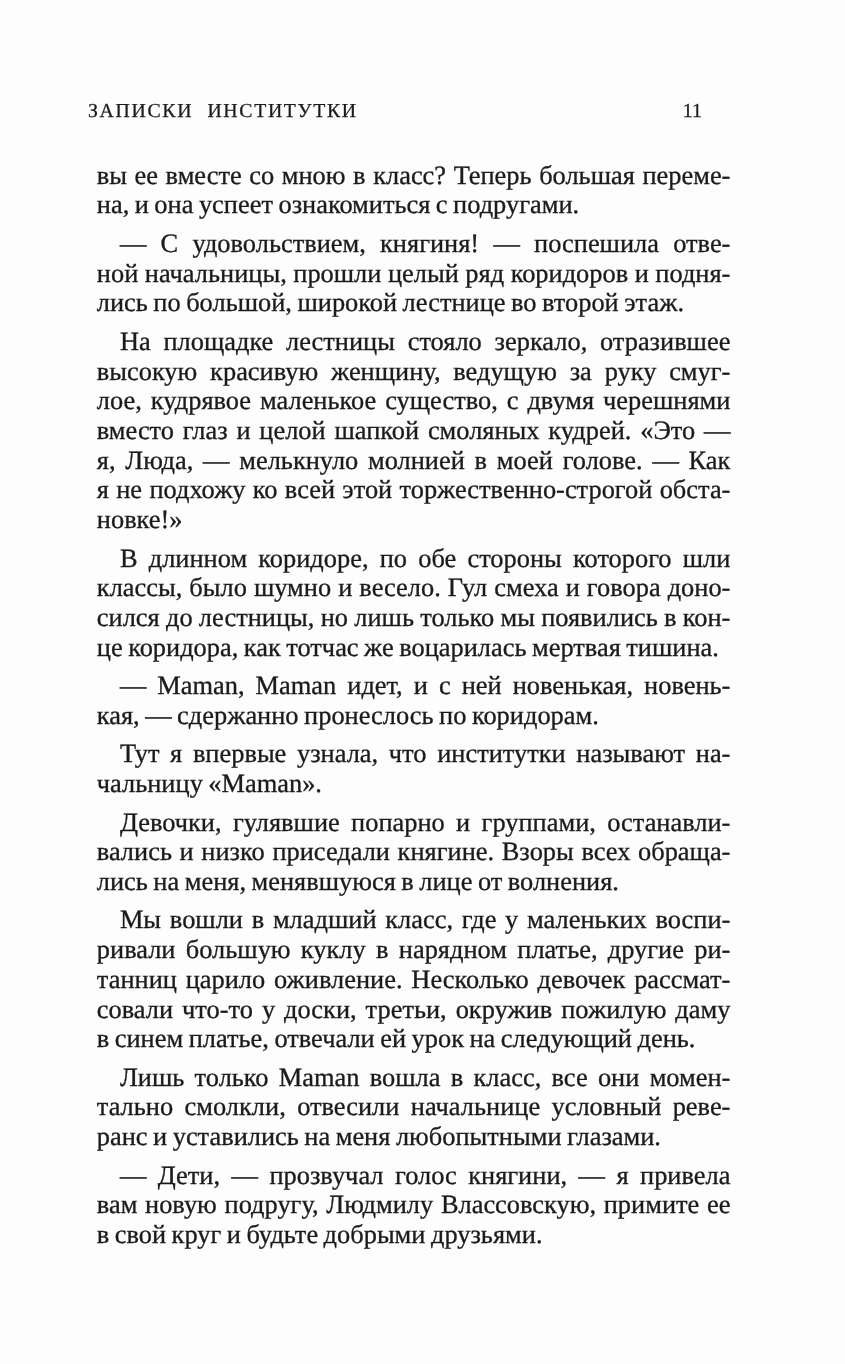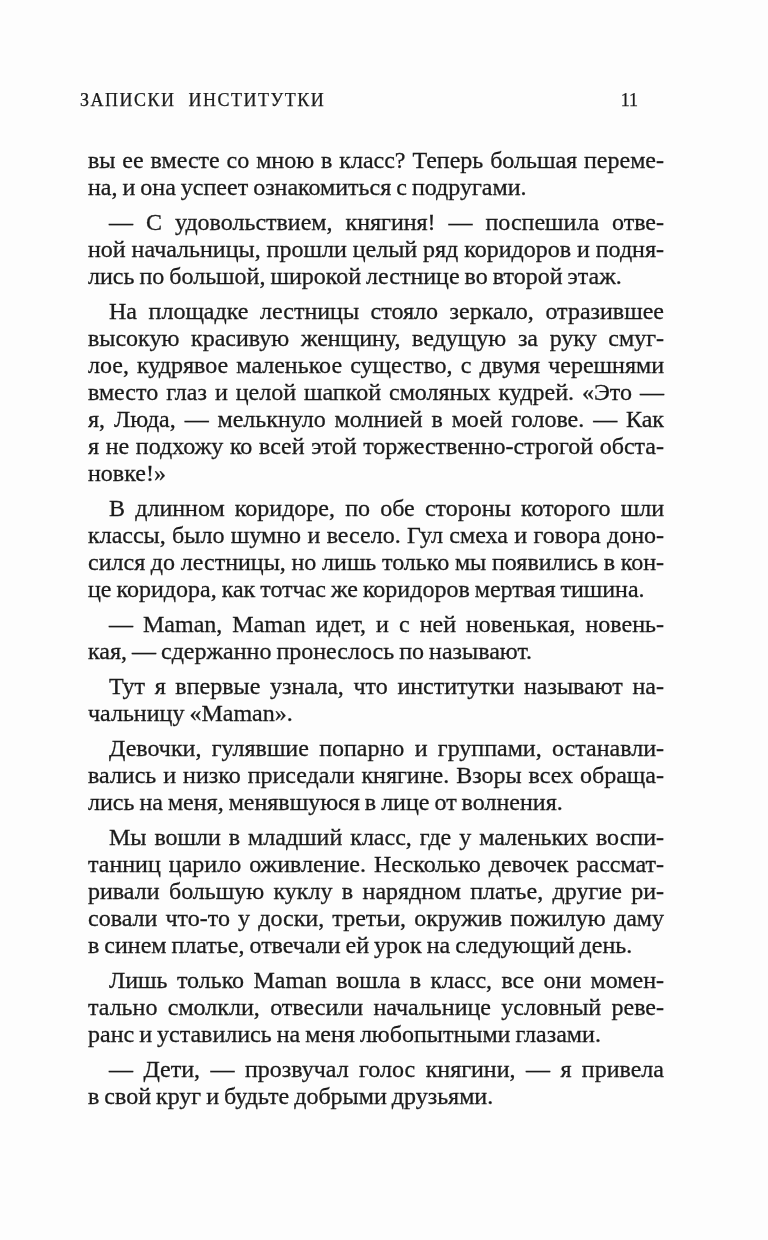--- a/index.html
+++ b/index.html
@@ -93,46 +93,47 @@
         <div class="line">лое, кудрявое маленькое существо, с двумя черешнями</div>
         <div class="line">вместо глаз и целой шапкой смоляных кудрей. «Это —</div>
         <div class="line">я, Люда, — мелькнуло молнией в моей голове. — Как</div>
         <div class="line">я не подхожу ко всей этой торжественно-строгой обста-</div>
         <div class="line para-last">новке!»</div>
       </div>
       <div class="para">
         <div class="line first-indent">В длинном коридоре, по обе стороны которого шли</div>
         <div class="line">классы, было шумно и весело. Гул смеха и говора доно-</div>
         <div class="line">сился до лестницы, но лишь только мы появились в кон-</div>
-        <div class="line para-last">це коридора, как тотчас же коридоров мертвая тишина.</div>
+        <div class="line para-last">це коридора, как тотчас же воцарилась мертвая тишина.</div>
       </div>
       <div class="para">
         <div class="line first-indent">— Maman, Maman идет, и с ней новенькая, новень-</div>
-        <div class="line para-last">кая, — сдержанно пронеслось по называют.</div>
+        <div class="line para-last">кая, — сдержанно пронеслось по коридорам.</div>
       </div>
       <div class="para">
         <div class="line first-indent">Тут я впервые узнала, что институтки называют на-</div>
         <div class="line para-last">чальницу «Maman».</div>
       </div>
       <div class="para">
         <div class="line first-indent">Девочки, гулявшие попарно и группами, останавли-</div>
         <div class="line">вались и низко приседали княгине. Взоры всех обраща-</div>
         <div class="line para-last">лись на меня, менявшуюся в лице от волнения.</div>
       </div>
       <div class="para">
         <div class="line first-indent">Мы вошли в младший класс, где у маленьких воспи-</div>
+        <div class="line">ривали большую куклу в нарядном платье, другие ри-</div>
         <div class="line">танниц царило оживление. Несколько девочек рассмат-</div>
-        <div class="line">ривали большую куклу в нарядном платье, другие ри-</div>
         <div class="line">совали что-то у доски, третьи, окружив пожилую даму</div>
         <div class="line para-last">в синем платье, отвечали ей урок на следующий день.</div>
       </div>
       <div class="para">
         <div class="line first-indent">Лишь только Maman вошла в класс, все они момен-</div>
         <div class="line">тально смолкли, отвесили начальнице условный реве-</div>
         <div class="line para-last">ранс и уставились на меня любопытными глазами.</div>
       </div>
       <div class="para">
         <div class="line first-indent">— Дети, — прозвучал голос княгини, — я привела</div>
+        <div class="line">вам новую подругу, Людмилу Влассовскую, примите ее</div>
         <div class="line para-last">в свой круг и будьте добрыми друзьями.</div>
       </div>
     </div>
 
 </div>
 
 </body></html>

